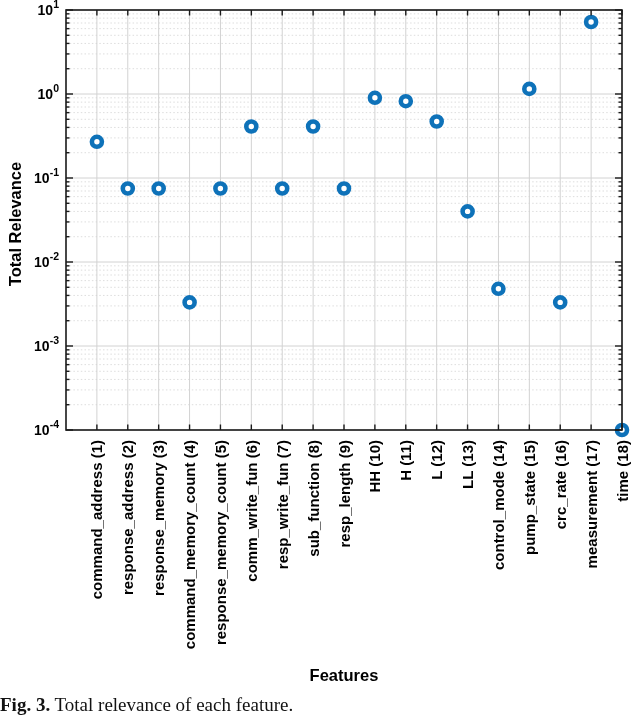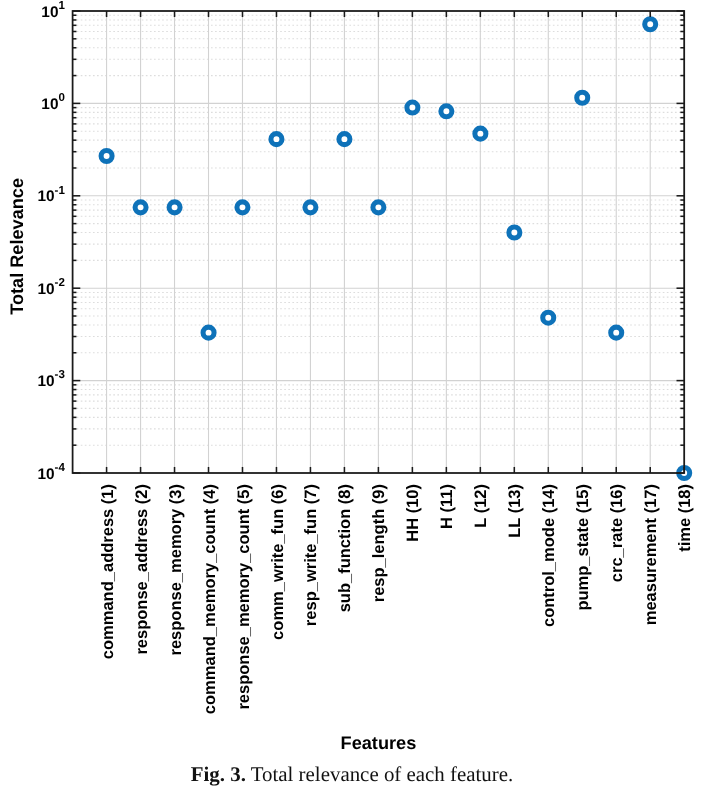--- a/index.html
+++ b/index.html
@@ -6,21 +6,20 @@
   .page{
     position:relative;
     width:640px;height:720px;
     background:#ffffff;
     font-family:"Liberation Sans",sans-serif;
     overflow:hidden;
   }
   .chart-svg{position:absolute;top:0;left:0;}
   .caption{
     position:absolute;top:694px;left:0;width:640px;
-    text-align:center;
     font-family:"Liberation Serif",serif;
     font-size:19px;line-height:22px;color:#121212;
     white-space:nowrap;
   }
   .cap-label{font-weight:bold;}
 </style>
 </head>
 <body>
 
 <div class="page">

